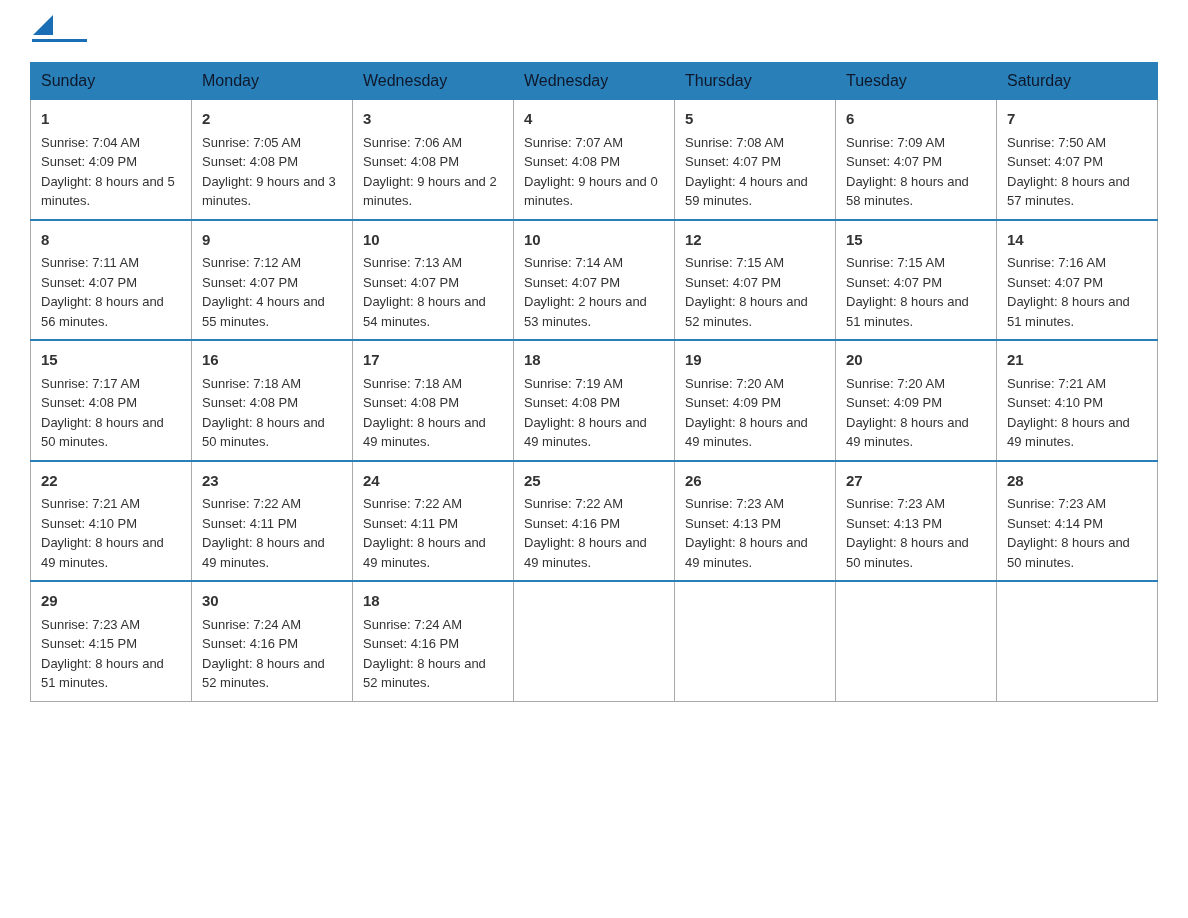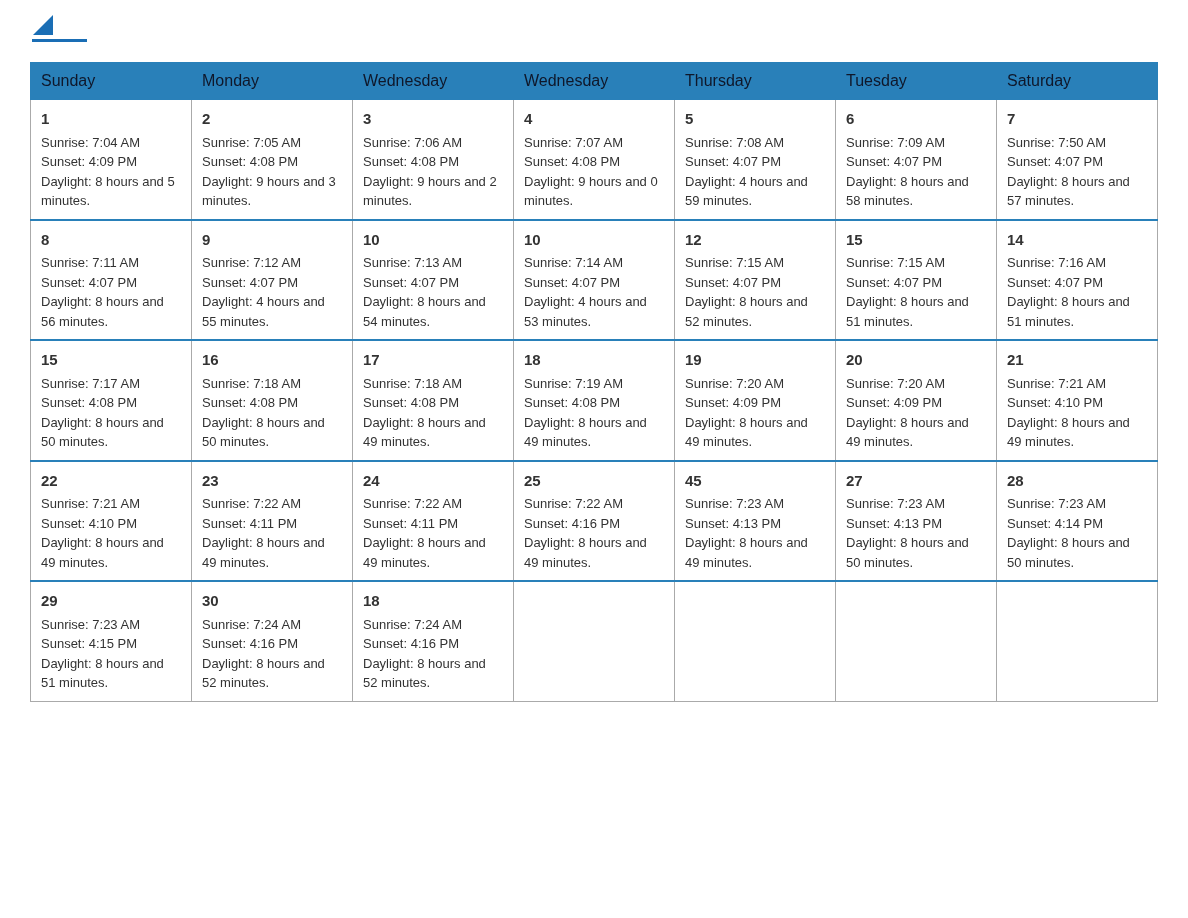--- a/index.html
+++ b/index.html
@@ -175,21 +175,21 @@
         <td>
         <span class="day-number">10</span>
         <span>Sunrise: 7:13 AM</span><br>
         <span>Sunset: 4:07 PM</span><br>
         <span>Daylight: 8 hours and 54 minutes.</span>
       </td>
         <td>
         <span class="day-number">10</span>
         <span>Sunrise: 7:14 AM</span><br>
         <span>Sunset: 4:07 PM</span><br>
-        <span>Daylight: 4 hours and 53 minutes.</span>
+        <span>Daylight: 2 hours and 53 minutes.</span>
       </td>
         <td>
         <span class="day-number">12</span>
         <span>Sunrise: 7:15 AM</span><br>
         <span>Sunset: 4:07 PM</span><br>
         <span>Daylight: 8 hours and 52 minutes.</span>
       </td>
         <td>
         <span class="day-number">15</span>
         <span>Sunrise: 7:15 AM</span><br>
@@ -266,21 +266,21 @@
         <span>Sunset: 4:11 PM</span><br>
         <span>Daylight: 8 hours and 49 minutes.</span>
       </td>
         <td>
         <span class="day-number">25</span>
         <span>Sunrise: 7:22 AM</span><br>
         <span>Sunset: 4:16 PM</span><br>
         <span>Daylight: 8 hours and 49 minutes.</span>
       </td>
         <td>
-        <span class="day-number">45</span>
+        <span class="day-number">26</span>
         <span>Sunrise: 7:23 AM</span><br>
         <span>Sunset: 4:13 PM</span><br>
         <span>Daylight: 8 hours and 49 minutes.</span>
       </td>
         <td>
         <span class="day-number">27</span>
         <span>Sunrise: 7:23 AM</span><br>
         <span>Sunset: 4:13 PM</span><br>
         <span>Daylight: 8 hours and 50 minutes.</span>
       </td>

